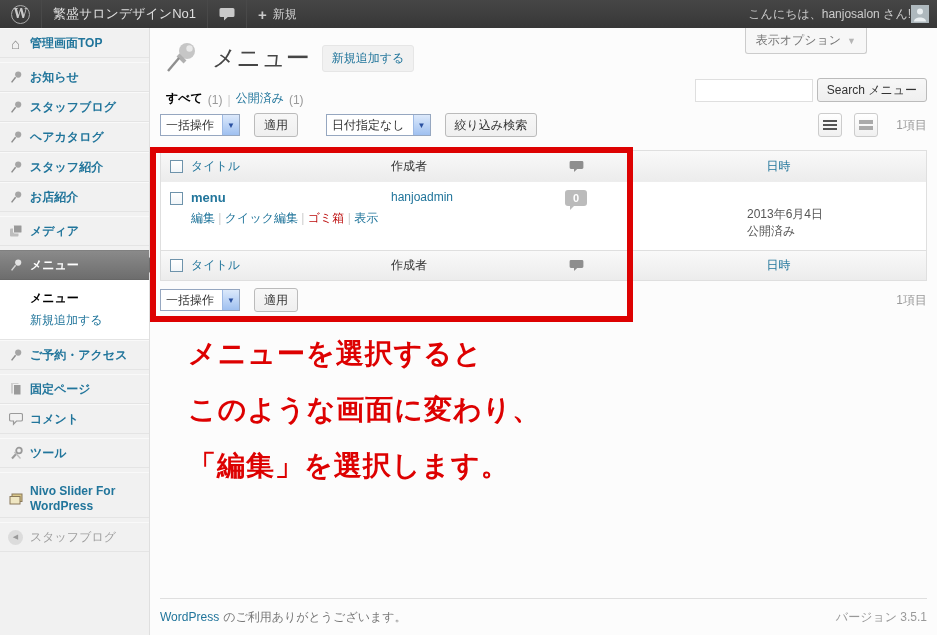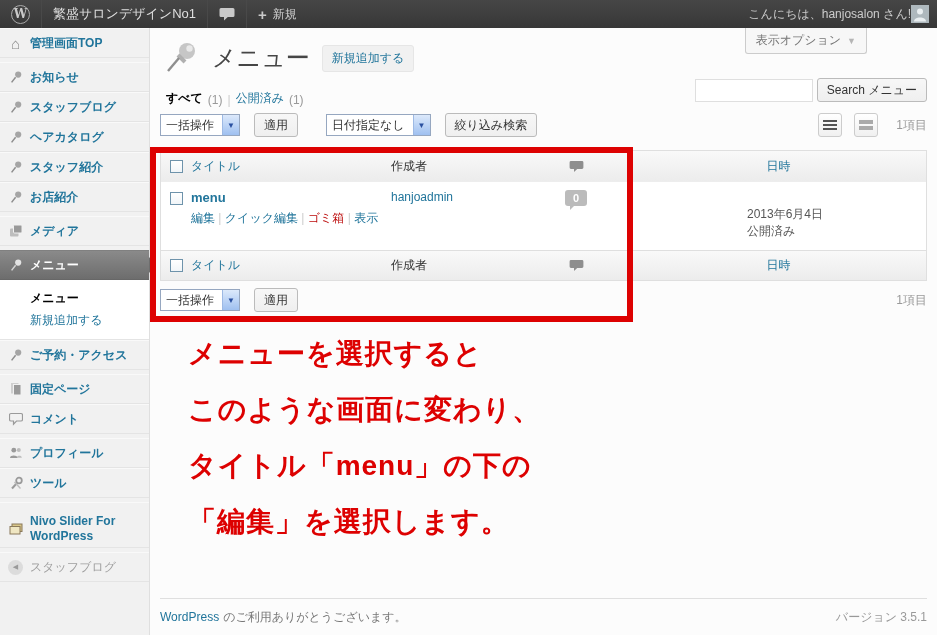--- a/index.html
+++ b/index.html
@@ -272,31 +272,20 @@
           <path d="M2 1.5h10A1.5 1.5 0 0 1 13.5 3v4.5A1.5 1.5 0 0 1 12 9H7.5L4.5 12.2V9H2A1.5 1.5 0 0 1 .5 7.5V3A1.5 1.5 0 0 1 2 1.5z" fill="none" stroke="#9a9a9a" stroke-width="1.2"></path>
         </svg>
       </span>
     <span data-bind="sidebar.items.10.label">コメント</span>
   </div>
   <div class="sb-gap"></div>
 
   <div class="sb-item">
     <span class="sb-icon">
         <svg width="14" height="14" viewBox="0 0 14 14">
-          <circle cx="9.8" cy="4" r="2" fill="#bdbdbd"></circle>
-          <path d="M7.6 11.8c.3-2.6 5.2-2.6 5.2 0z" fill="#bdbdbd"></path>
-          <circle cx="4.8" cy="4.2" r="2.4" fill="#9a9a9a"></circle>
-          <path d="M1 12c0-3.2 7.4-3.2 7.4 0z" fill="#9a9a9a"></path>
-        </svg>
-      </span>
-    <span data-bind="sidebar.items.11.label">プロフィール</span>
-  </div>
-  <div class="sb-item">
-    <span class="sb-icon">
-        <svg width="14" height="14" viewBox="0 0 14 14">
           <path d="M3 12.5l5-5.5" stroke="#9a9a9a" stroke-width="2"></path>
           <circle cx="10" cy="4.5" r="2.8" fill="none" stroke="#9a9a9a" stroke-width="1.8"></circle>
           <path d="M11.5 12.5L5.5 6" stroke="#bdbdbd" stroke-width="1.4"></path>
         </svg>
       </span>
     <span data-bind="sidebar.items.12.label">ツール</span>
   </div>
   <div class="sb-gap"></div>
 
   <div class="sb-item two-line">
@@ -444,15 +433,14 @@
       <span class="footer-link" data-bind="footer.link">WordPress</span><span data-bind="footer.text">のご利用ありがとうございます。</span>
     </span>
     <span class="footer-version" data-bind="footer.version">バージョン 3.5.1</span>
   </div>
 </div>
 
 <div class="red-box"></div>
 <div class="annotation">
   <div class="ann-line" data-bind="annotation.line1">メニューを選択すると</div>
   <div class="ann-line" data-bind="annotation.line2">このような画面に変わり、</div>
-  <div class="ann-line" data-bind="annotation.line3">タイトル「menu」の下の</div>
   <div class="ann-line" data-bind="annotation.line4">「編集」を選択します。</div>
 </div>
 
 </body></html>

